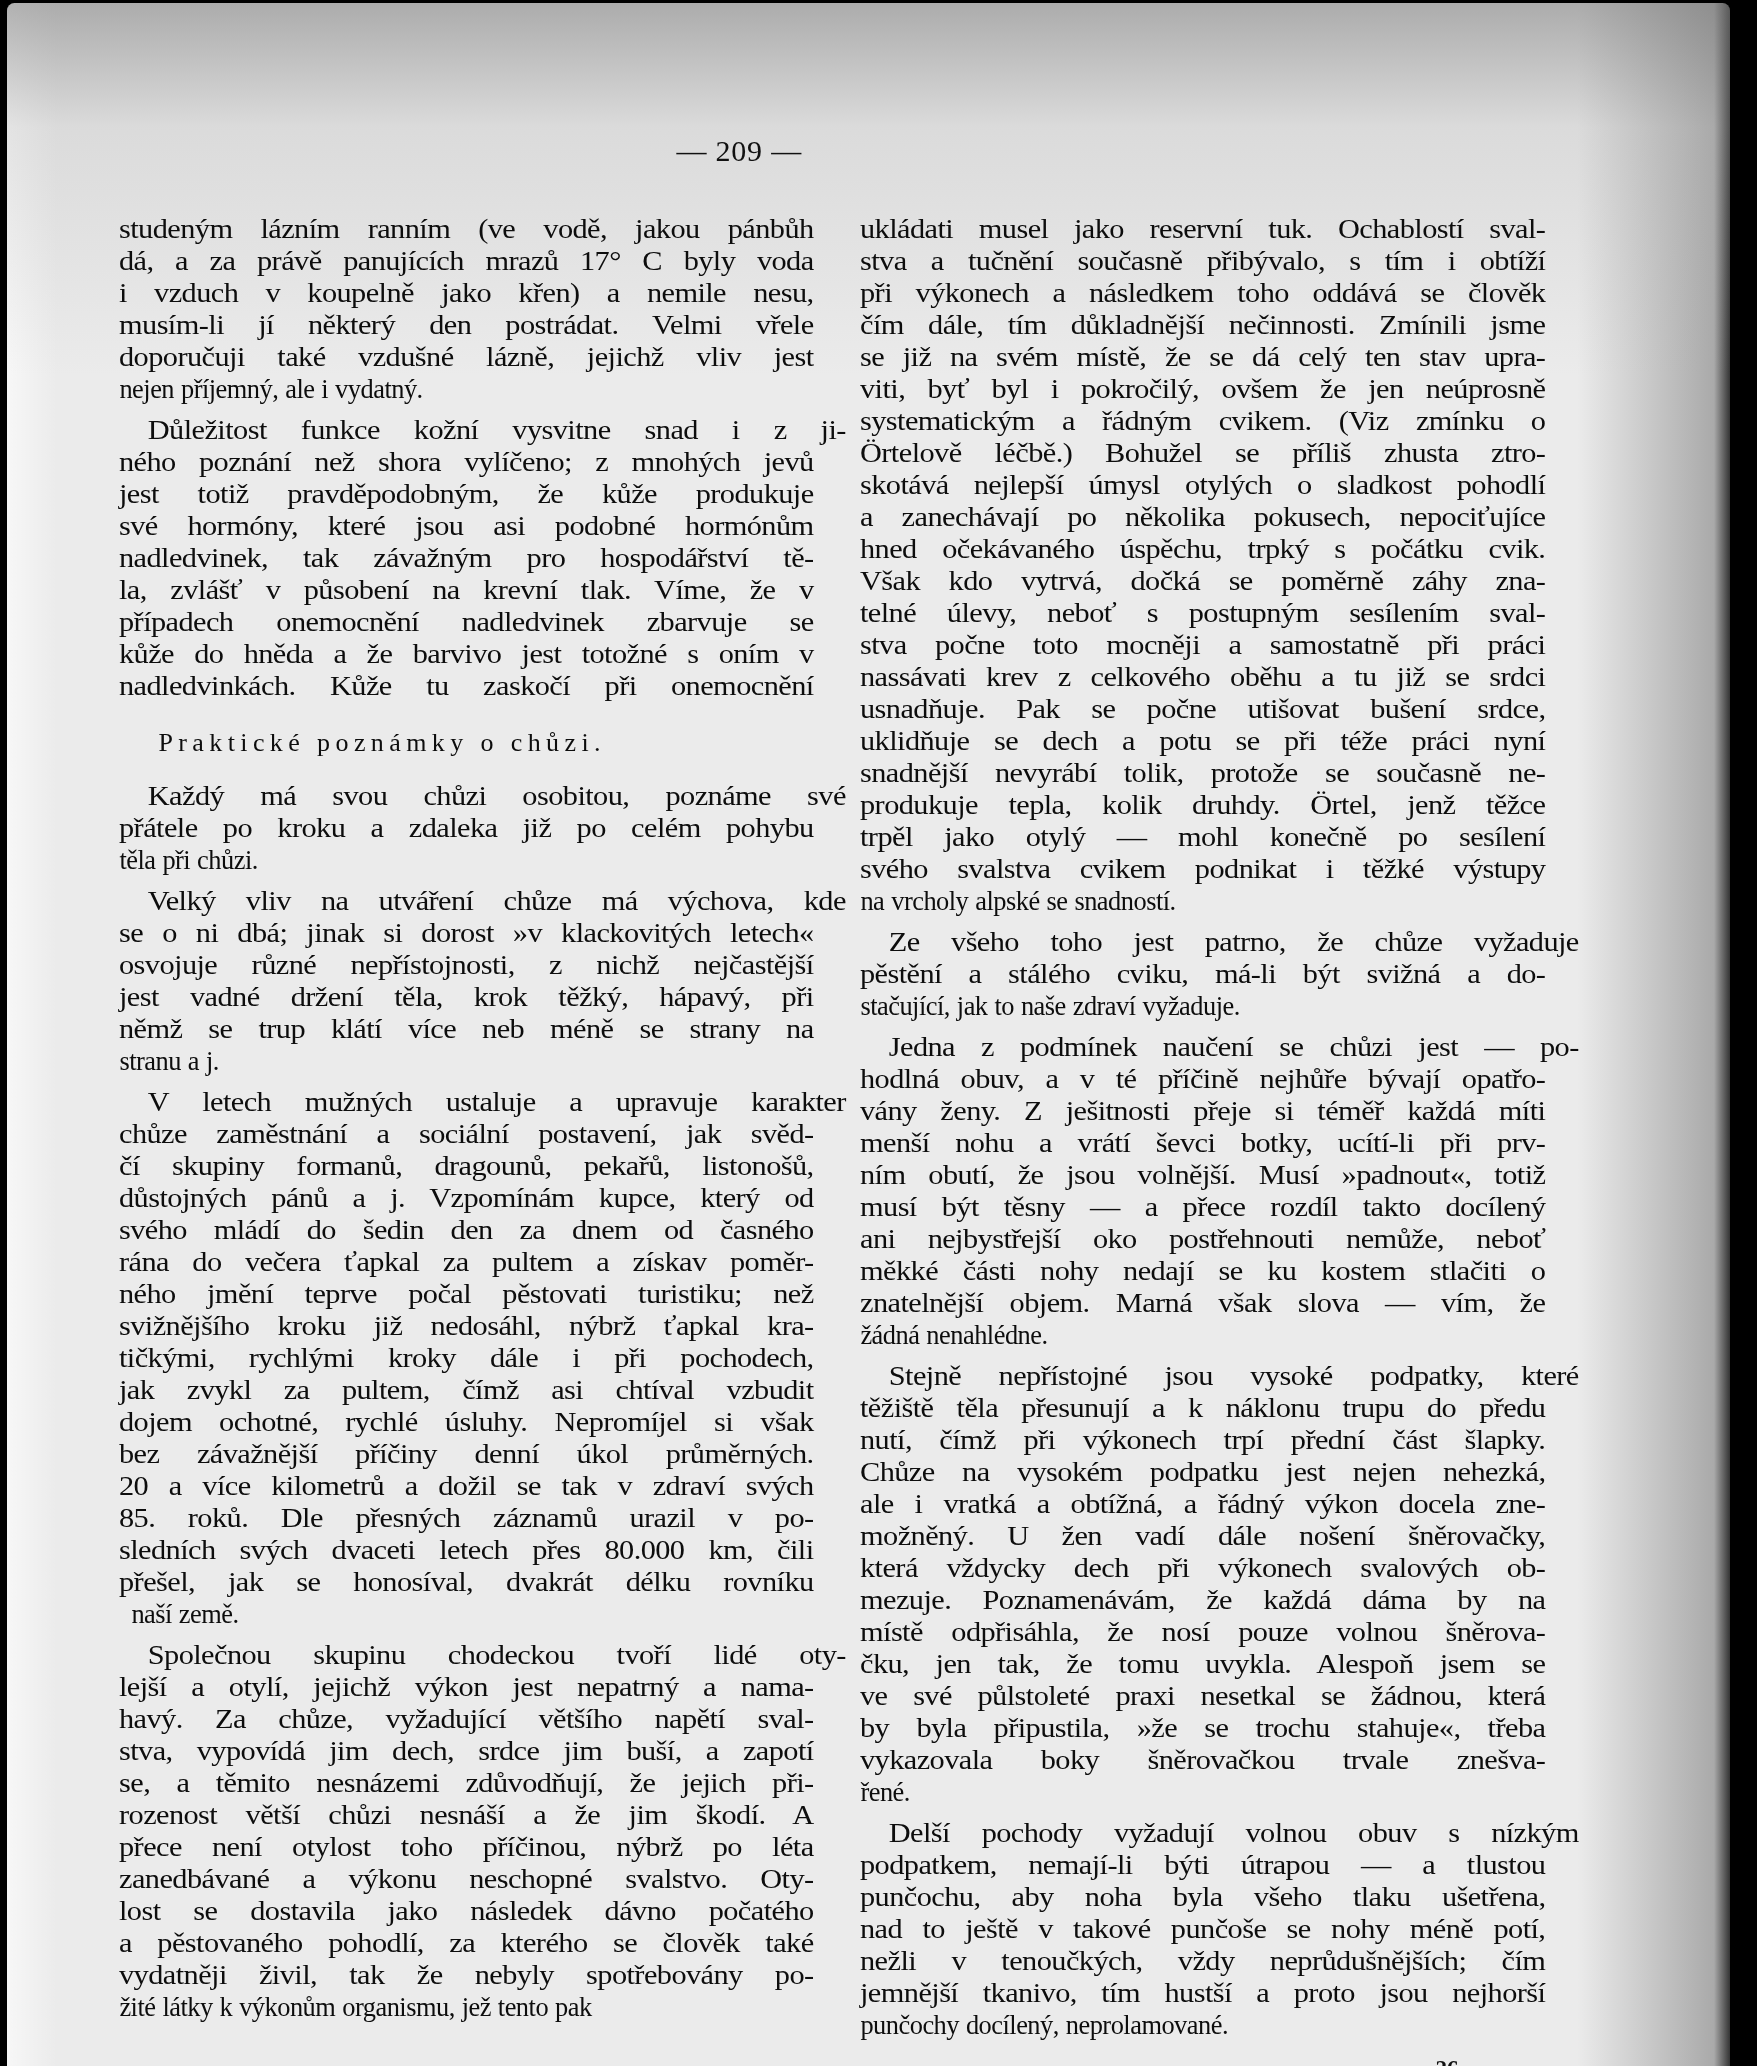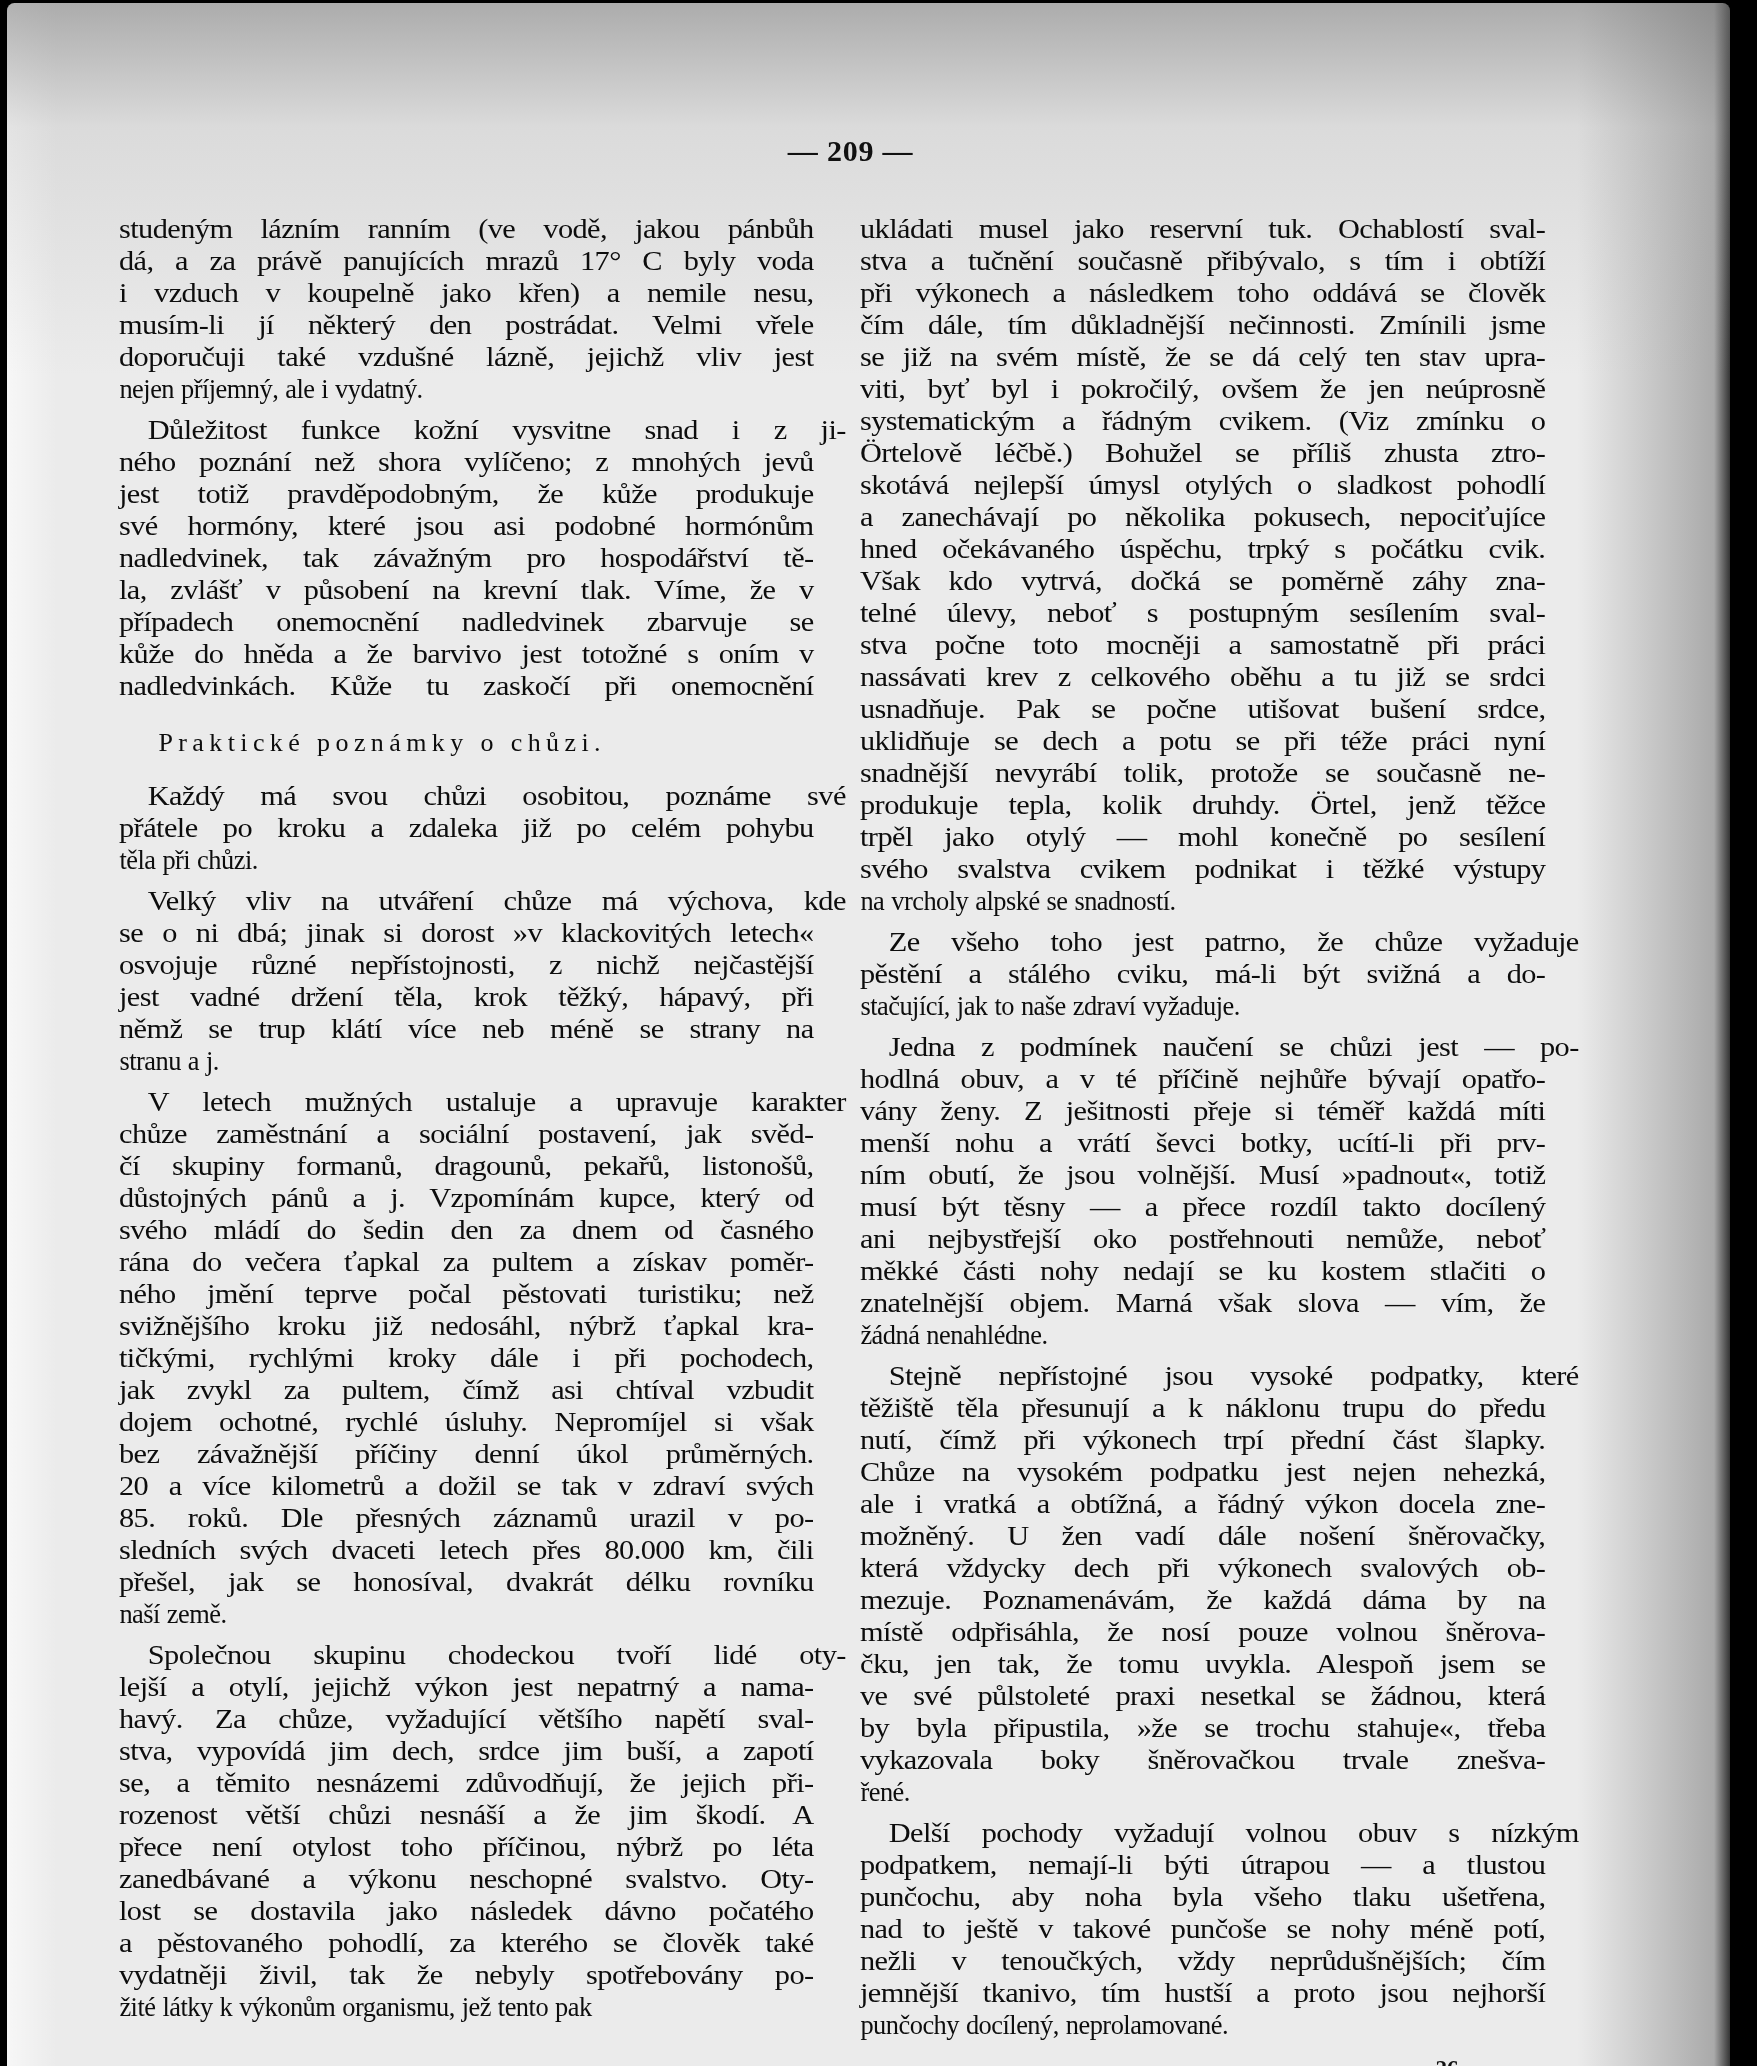--- a/index.html
+++ b/index.html
@@ -11,22 +11,22 @@
   .page {
     position: absolute; left: 7.4px; top: 2.5px; width: 1723px; height: 2236px;
     border-radius: 7.4px;
     background:
       linear-gradient(to bottom, rgba(120,120,120,0.55) 0px, rgba(170,170,170,0.25) 124px, rgba(255,255,255,0) 372px),
       linear-gradient(to right, rgba(255,255,255,0.6) 0px, rgba(255,255,255,0) 50px, rgba(0,0,0,0) 1570px, rgba(90,90,90,0.45) 1707px, rgba(20,20,20,0.85) 1723px),
       linear-gradient(to top, rgba(150,150,150,0.35) 0px, rgba(255,255,255,0) 83px),
       #ebebeb;
   }
   .header {
-    position: absolute; top: 131px; left: 691px; width: 215px; text-align: right;
-    font-size: 30px; font-weight: bold; color: #111; letter-spacing: 0.8px;
+    position: absolute; top: 131px; left: 669px; width: 215px; text-align: left;
+    font-size: 30px; font-weight: normal; color: #111; letter-spacing: 0.8px;
   }
   .col {
     position: absolute; top: 210px; color: #0d0d0d;
     font-size: 26.4px; line-height: 32px; text-align: justify;
     transform-origin: left top;
   }
   .col.left { left: 112px; width: 694px; }
   .col.right { left: 853px; width: 686px; }
   .col p {
     margin: 0 0 9px 0; text-indent: 25px; hyphens: manual;
@@ -100,21 +100,21 @@
           <span class="line" style="display: block; text-align-last: justify; transform-origin: left center; transform: scaleX(1.15); width: 604px;">ného jmění teprve počal pěstovati turistiku; než</span>
           <span class="line" style="display: block; text-align-last: justify; transform-origin: left center; transform: scaleX(1.15); width: 604px;">svižnějšího kroku již nedosáhl, nýbrž ťapkal kra-</span>
           <span class="line" style="display: block; text-align-last: justify; transform-origin: left center; transform: scaleX(1.15); width: 604px;">tičkými, rychlými kroky dále i při pochodech,</span>
           <span class="line" style="display: block; text-align-last: justify; transform-origin: left center; transform: scaleX(1.15); width: 604px;">jak zvykl za pultem, čímž asi chtíval vzbudit</span>
           <span class="line" style="display: block; text-align-last: justify; transform-origin: left center; transform: scaleX(1.15); width: 604px;">dojem ochotné, rychlé úsluhy. Nepromíjel si však</span>
           <span class="line" style="display: block; text-align-last: justify; transform-origin: left center; transform: scaleX(1.15); width: 604px;">bez závažnější příčiny denní úkol průměrných.</span>
           <span class="line" style="display: block; text-align-last: justify; transform-origin: left center; transform: scaleX(1.15); width: 604px;">20 a více kilometrů a dožil se tak v zdraví svých</span>
           <span class="line" style="display: block; text-align-last: justify; transform-origin: left center; transform: scaleX(1.15); width: 604px;">85. roků. Dle přesných záznamů urazil v po-</span>
           <span class="line" style="display: block; text-align-last: justify; transform-origin: left center; transform: scaleX(1.15); width: 604px;">sledních svých dvaceti letech přes 80.000 km, čili</span>
           <span class="line" style="display: block; text-align-last: justify; transform-origin: left center; transform: scaleX(1.15); width: 604px;">přešel, jak se honosíval, dvakrát délku rovníku</span>
-          <span class="line last" style="display: block; text-align-last: left;">naší země.</span>
+          <span class="line last" style="display: block; text-align-last: left; margin-left: 12px;">naší země.</span>
         </p>
         <p style="text-indent: 0px;">
           <span class="line indent" style="display: block; text-align-last: justify; transform-origin: left center; transform: scaleX(1.15); width: 607px;">Společnou skupinu chodeckou tvoří lidé oty-</span>
           <span class="line" style="display: block; text-align-last: justify; transform-origin: left center; transform: scaleX(1.15); width: 604px;">lejší a otylí, jejichž výkon jest nepatrný a nama-</span>
           <span class="line" style="display: block; text-align-last: justify; transform-origin: left center; transform: scaleX(1.15); width: 604px;">havý. Za chůze, vyžadující většího napětí sval-</span>
           <span class="line" style="display: block; text-align-last: justify; transform-origin: left center; transform: scaleX(1.15); width: 604px;">stva, vypovídá jim dech, srdce jim buší, a zapotí</span>
           <span class="line" style="display: block; text-align-last: justify; transform-origin: left center; transform: scaleX(1.15); width: 604px;">se, a těmito nesnázemi zdůvodňují, že jejich při-</span>
           <span class="line" style="display: block; text-align-last: justify; transform-origin: left center; transform: scaleX(1.15); width: 604px;">rozenost větší chůzi nesnáší a že jim škodí. A</span>
           <span class="line" style="display: block; text-align-last: justify; transform-origin: left center; transform: scaleX(1.15); width: 604px;">přece není otylost toho příčinou, nýbrž po léta</span>
           <span class="line" style="display: block; text-align-last: justify; transform-origin: left center; transform: scaleX(1.15); width: 604px;">zanedbávané a výkonu neschopné svalstvo. Oty-</span>

